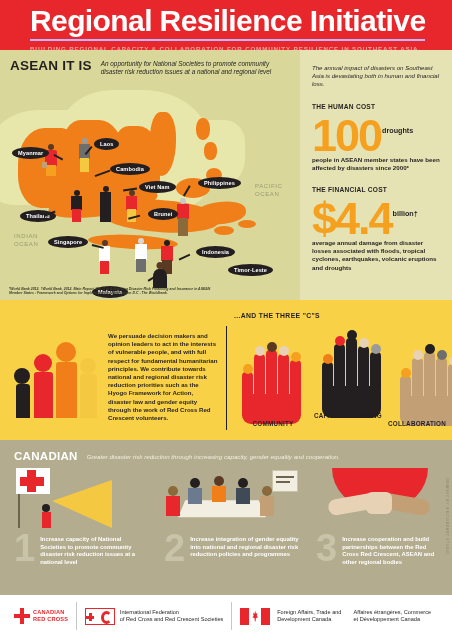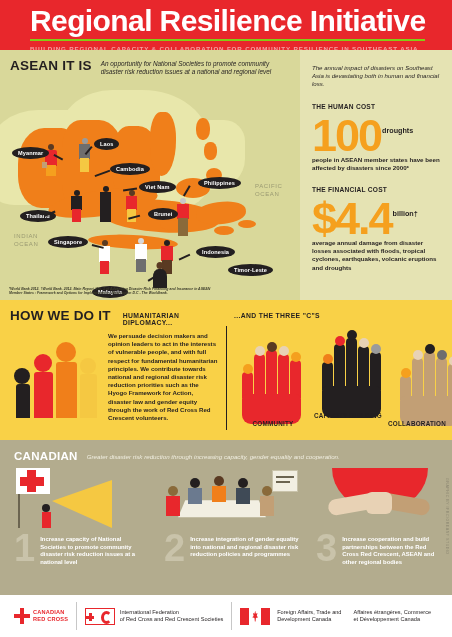--- a/index.html
+++ b/index.html
@@ -12,21 +12,21 @@
   }
 
   
   .header {
     height:50px; background:#e8272c; position:relative;
     padding:4px 0 0 30px;
   }
   .header-title {
     font-size:30px; font-weight:bold; color:#ffffff;
     letter-spacing:-0.6px; line-height:34px;
-    border-bottom:2px solid #84cc16; display:inline-block;
+    border-bottom:2px solid #c4b5fd; display:inline-block;
     padding-bottom:1px;
   }
   .header-sub {
     font-size:6.2px; font-weight:bold; color:#f5a0a3;
     letter-spacing:0.85px; margin-top:4px;
   }
 
   
   .top { display:flex; height:250px; }
   .top-left {
@@ -281,24 +281,20 @@
       <span>$4.4</span>
       <span class="unit">billion†</span>
     </div>
     <div class="r-sub">average annual damage from disaster losses associated with floods, tropical cyclones, earthquakes, volcanic eruptions and droughts</div>
   </div>
 </div>
 
 <div class="how">
 
   <div class="how-left">
-    <div class="how-head" style="display:flex;align-items:flex-start;">
-      <div class="sec-title">HOW WE DO IT</div>
-      <div class="col-sub" style="margin-left:12px;padding-top:4px;">HUMANITARIAN DIPLOMACY...</div>
-    </div>
 
     <div style="position:absolute;left:14px;top:40px;width:86px;height:86px;">
       <div style="position:absolute;left:0;top:28px;width:16px;height:16px;border-radius:50%;background:#231f20;"></div>
       <div style="position:absolute;left:2px;top:44px;width:14px;height:34px;background:#231f20;border-radius:3px 3px 0 0;"></div>
       <div style="position:absolute;left:20px;top:14px;width:18px;height:18px;border-radius:50%;background:#e8272c;"></div>
       <div style="position:absolute;left:20px;top:32px;width:19px;height:46px;background:#e8272c;border-radius:3px 3px 0 0;"></div>
       <div style="position:absolute;left:42px;top:2px;width:20px;height:20px;border-radius:50%;background:#f07f1a;"></div>
       <div style="position:absolute;left:42px;top:22px;width:21px;height:56px;background:#f07f1a;border-radius:3px 3px 0 0;"></div>
       <div style="position:absolute;left:66px;top:18px;width:16px;height:16px;border-radius:50%;background:#f5c842;"></div>
       <div style="position:absolute;left:66px;top:34px;width:17px;height:44px;background:#f5c842;border-radius:3px 3px 0 0;"></div>

